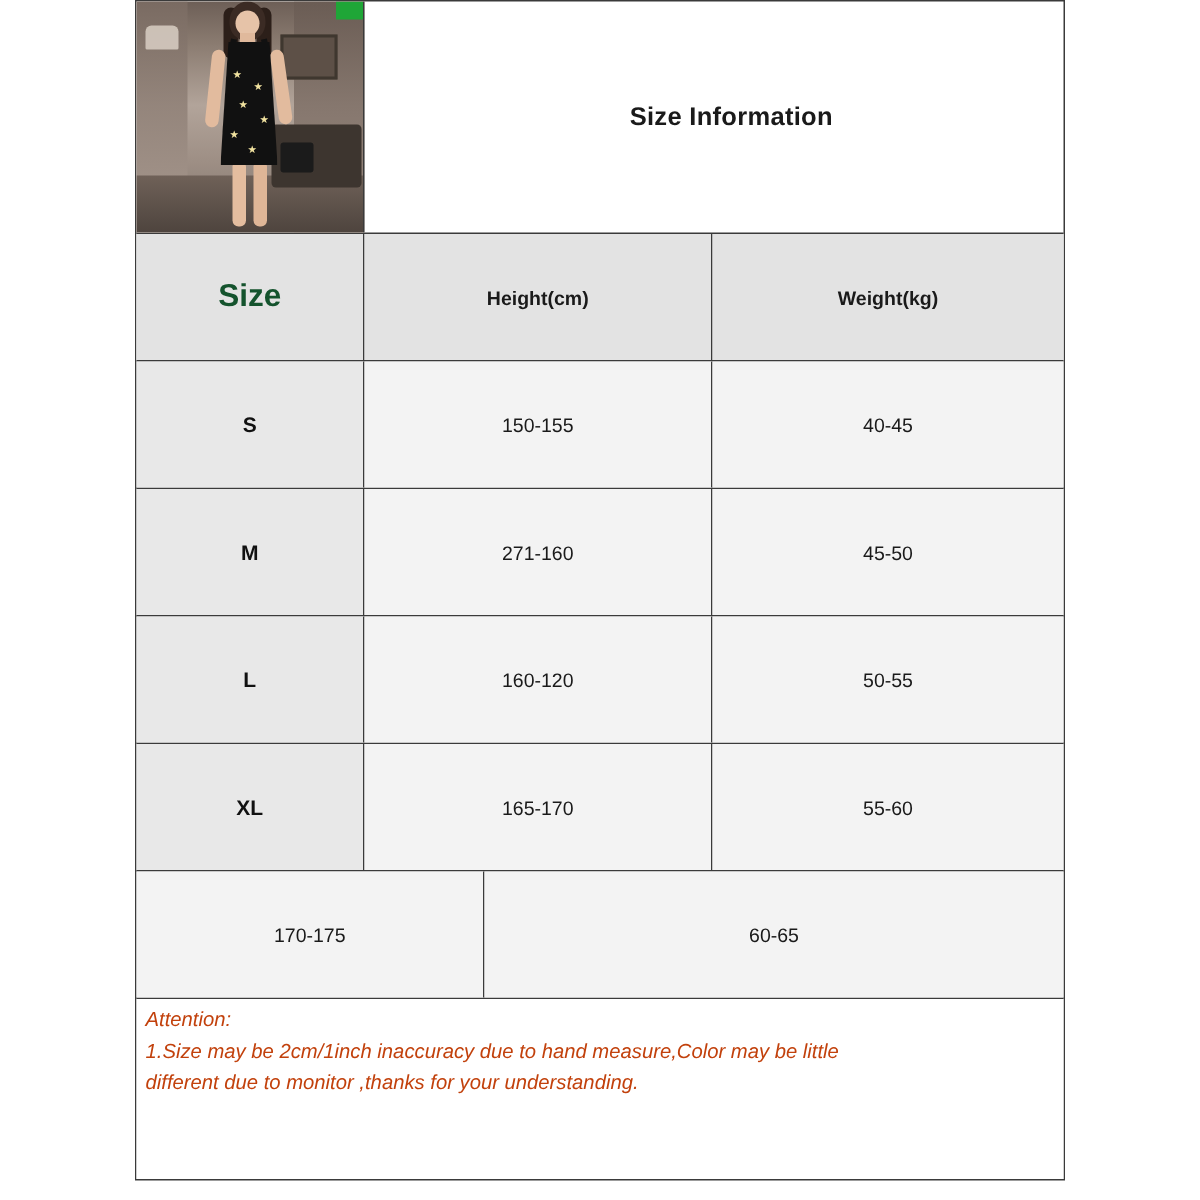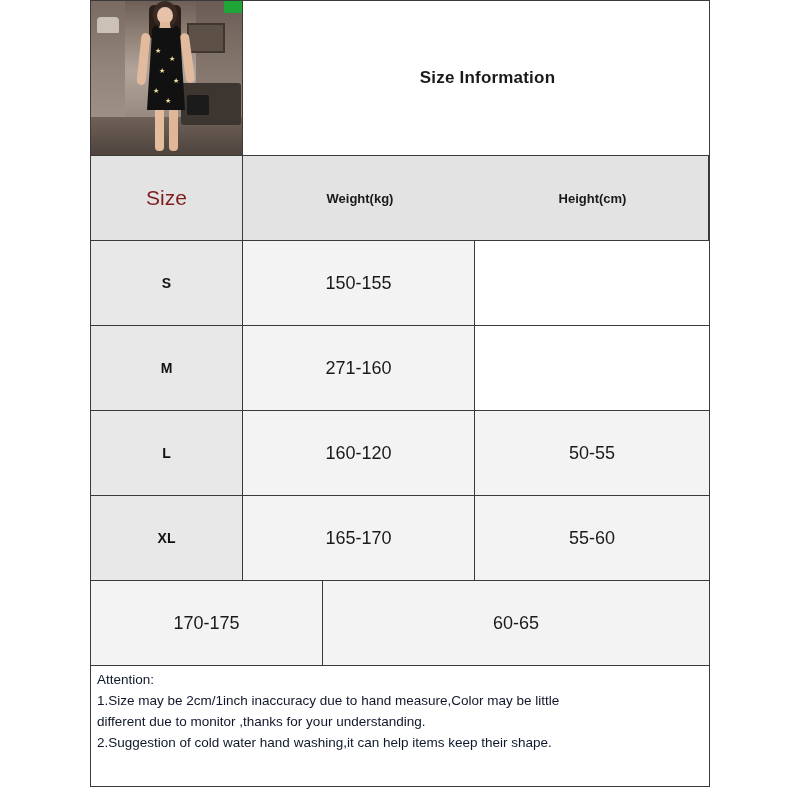--- a/index.html
+++ b/index.html
@@ -186,49 +186,50 @@
     border-right: 1px solid #3a3a3a;
     background: #f3f3f3;
   }
   .c-w {
     flex: 1 1 auto;
     background: #f3f3f3;
   }
   .trow.head .c-size, .trow.head .c-h, .trow.head .c-w { background: #e3e3e3; }
   .head-size-label {
     font-size: 21px;
-    font-weight: normal;
-    color: #7f1d1d;
+    font-weight: bold;
+    color: #14532d;
   }
   .head-label {
     font-size: 13px;
     font-weight: bold;
     color: #1a1a1a;
   }
   .size-label {
     font-size: 14px;
     font-weight: bold;
     color: #111;
   }
   .val {
-    font-size: 18px;
+    font-size: 13px;
     color: #1a1a1a;
     text-align: center;
   }
   
   .attention {
     flex: 1 1 auto;
     padding: 4px 8px 0 6px;
     background: #ffffff;
   }
   .attention p {
     margin: 0 0 1px 0;
     font-size: 13.5px;
     line-height: 20px;
-    color: #0f172a;
+    color: #c2410c;
+    font-style: italic;
   }
 </style>
 </head>
 <body>
 
 <div class="page">
   <div class="chart">
 
     <div class="header-row">
       <div class="photo-cell">
@@ -265,43 +266,49 @@
         <div class="title-text">Size Information</div>
       </div>
     </div>
 
     <div class="table">
 
       <div class="trow head">
         <div class="cell c-size">
           <span class="head-size-label">Size</span>
         </div>
+        <div class="cell c-h">
+          <span class="head-label">Height(cm)</span>
+        </div>
         <div class="cell c-w">
           <span class="head-label">Weight(kg)</span>
         </div>
-        <div class="cell c-h">
-          <span class="head-label">Height(cm)</span>
-        </div>
       </div>
 
       <div class="trow body">
         <div class="cell c-size">
           <span class="size-label">S</span>
         </div>
         <div class="cell c-h">
           <span class="val">150-155</span>
         </div>
+        <div class="cell c-w">
+          <span class="val">40-45</span>
+        </div>
       </div>
 
       <div class="trow body">
         <div class="cell c-size">
           <span class="size-label">M</span>
         </div>
         <div class="cell c-h">
           <span class="val">271-160</span>
+        </div>
+        <div class="cell c-w">
+          <span class="val">45-50</span>
         </div>
       </div>
 
       <div class="trow body">
         <div class="cell c-size">
           <span class="size-label">L</span>
         </div>
         <div class="cell c-h">
           <span class="val">160-120</span>
         </div>
@@ -330,17 +337,16 @@
           <span class="val">60-65</span>
         </div>
       </div>
 
     </div>
 
     <div class="attention">
       <p>Attention:</p>
       <p>1.Size may be 2cm/1inch inaccuracy due to hand measure,Color may be little</p>
       <p>different due to monitor ,thanks for your understanding.</p>
-      <p>2.Suggestion of cold water hand washing,it can help items keep their shape.</p>
     </div>
 
   </div>
 </div>
 
 </body></html>

